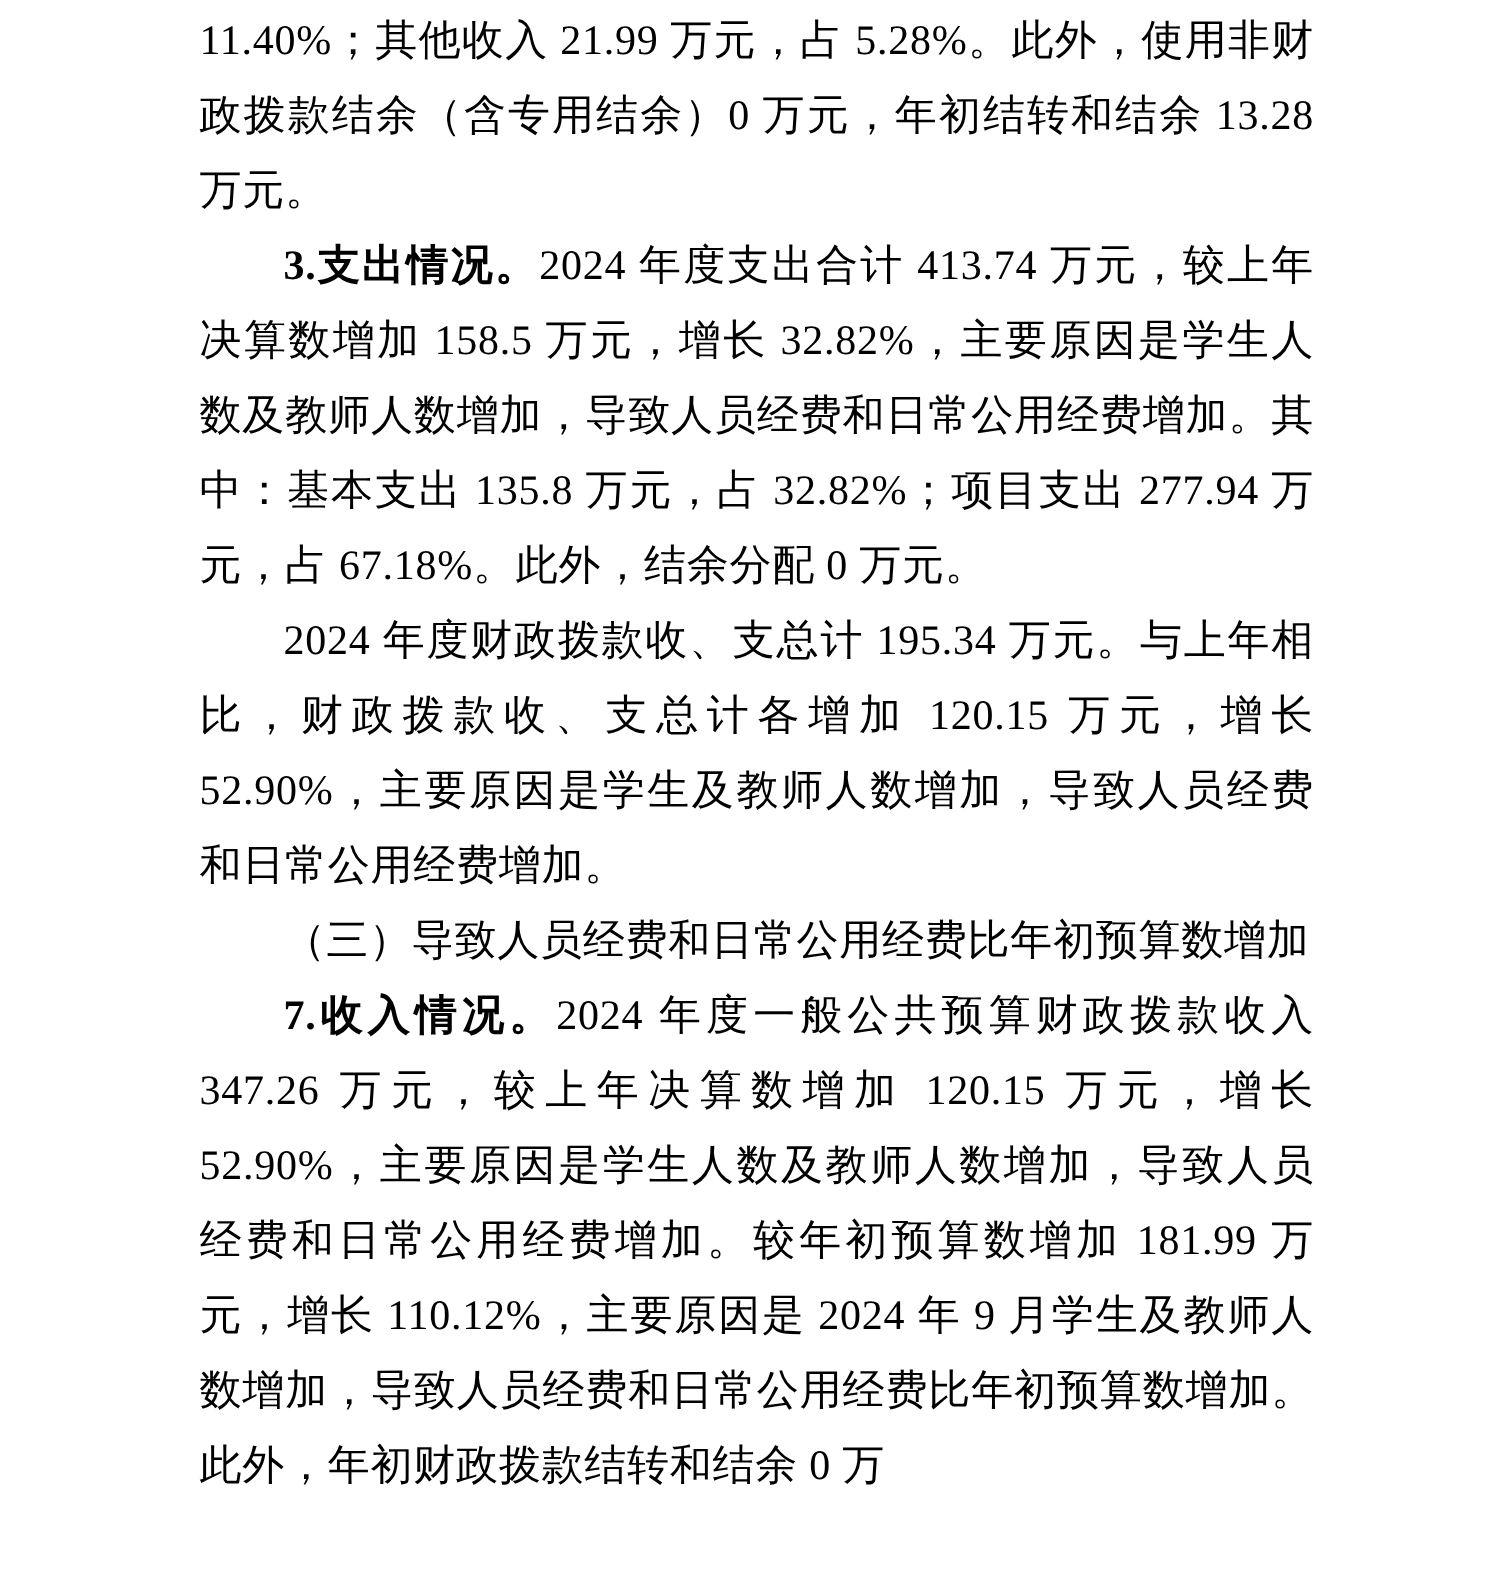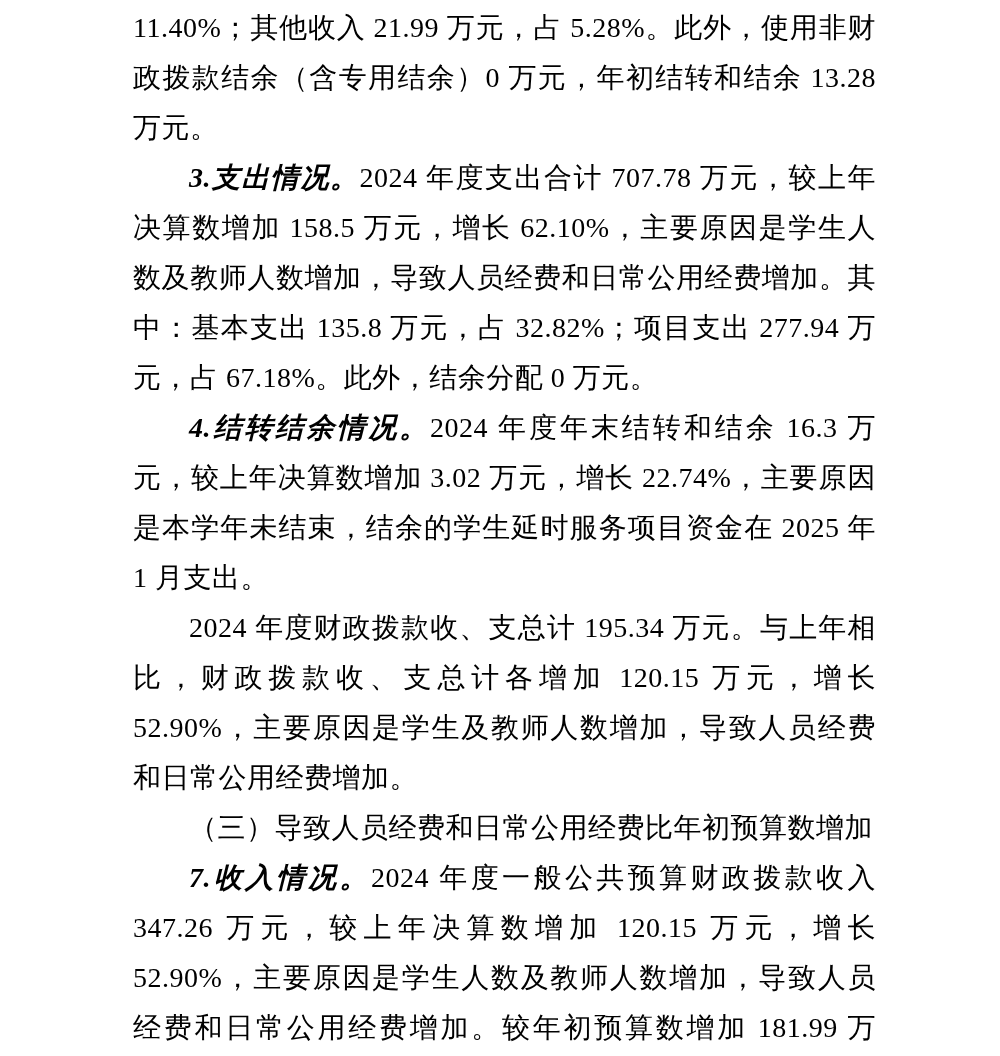--- a/index.html
+++ b/index.html
@@ -31,32 +31,30 @@
   .para {
     margin: 0;
     padding: 0;
     text-indent: 2em;
   }
   .para.continuation {
     text-indent: 0;
   }
   .para .lead {
     font-weight: bold;
-    font-style: italic;
   }
   .para.heading {
     
     font-style: normal;
   }
 </style>
 </head>
 <body>
 
 <div class="page">
   <div class="doc" id="doc-body">
       <p class="para continuation"><span>11.40%；其他收入 21.99 万元，占 5.28%。此外，使用非财政拨款结余（含专用结余）0 万元，年初结转和结余 13.28 万元。</span></p>
-      <p class="para body"><span class="lead">3.支出情况。</span><span>2024 年度支出合计 707.78 万元，较上年决算数增加 158.5 万元，增长 62.10%，主要原因是学生人数及教师人数增加，导致人员经费和日常公用经费增加。其中：基本支出 135.8 万元，占 32.82%；项目支出 277.94 万元，占 67.18%。此外，结余分配 0 万元。</span></p>
-      <p class="para body"><span class="lead">4.结转结余情况。</span><span>2024 年度年末结转和结余 16.3 万元，较上年决算数增加 3.02 万元，增长 22.74%，主要原因是本学年未结束，结余的学生延时服务项目资金在 2025 年 1 月支出。</span></p>
+      <p class="para body"><span class="lead">3.支出情况。</span><span>2024 年度支出合计 413.74 万元，较上年决算数增加 158.5 万元，增长 32.82%，主要原因是学生人数及教师人数增加，导致人员经费和日常公用经费增加。其中：基本支出 135.8 万元，占 32.82%；项目支出 277.94 万元，占 67.18%。此外，结余分配 0 万元。</span></p>
       <p class="para body"><span>2024 年度财政拨款收、支总计 195.34 万元。与上年相比，财政拨款收、支总计各增加 120.15 万元，增长 52.90%，主要原因是学生及教师人数增加，导致人员经费和日常公用经费增加。</span></p>
       <p class="para heading"><span>（三）导致人员经费和日常公用经费比年初预算数增加</span></p>
       <p class="para body"><span class="lead">7.收入情况。</span><span>2024 年度一般公共预算财政拨款收入 347.26 万元，较上年决算数增加 120.15 万元，增长 52.90%，主要原因是学生人数及教师人数增加，导致人员经费和日常公用经费增加。较年初预算数增加 181.99 万元，增长 110.12%，主要原因是 2024 年 9 月学生及教师人数增加，导致人员经费和日常公用经费比年初预算数增加。此外，年初财政拨款结转和结余 0 万</span></p>
     </div>
 </div>
 
 </body></html>

